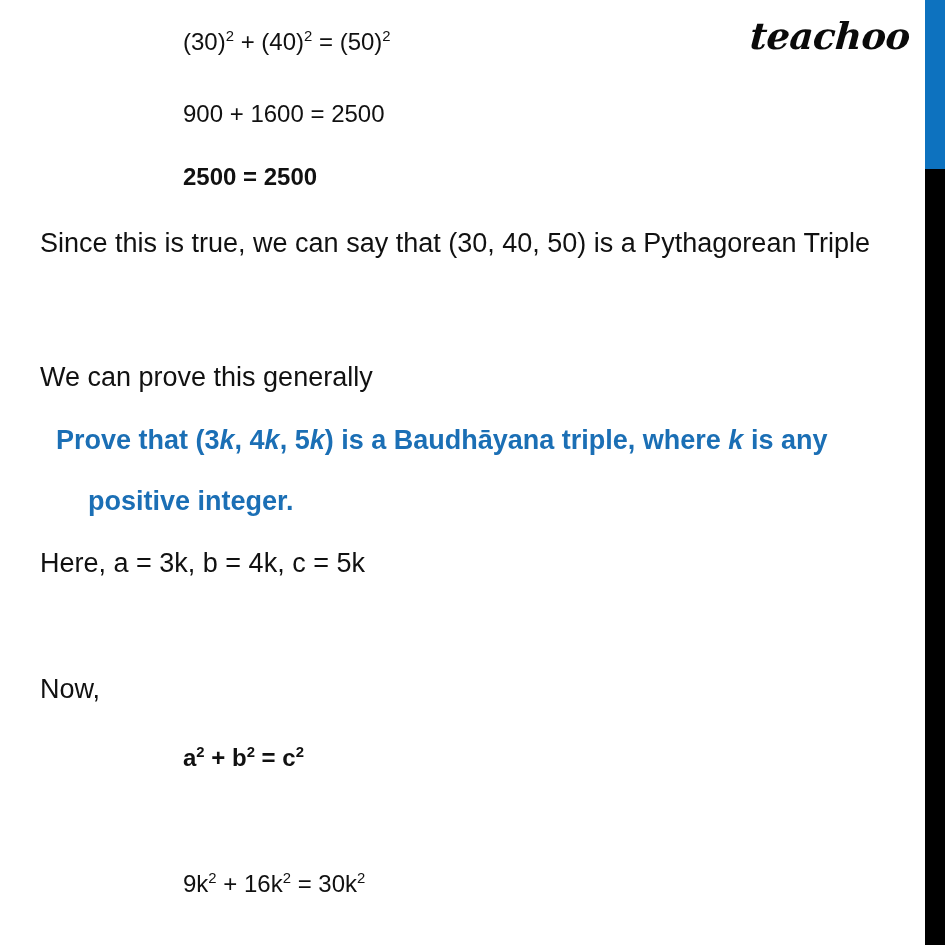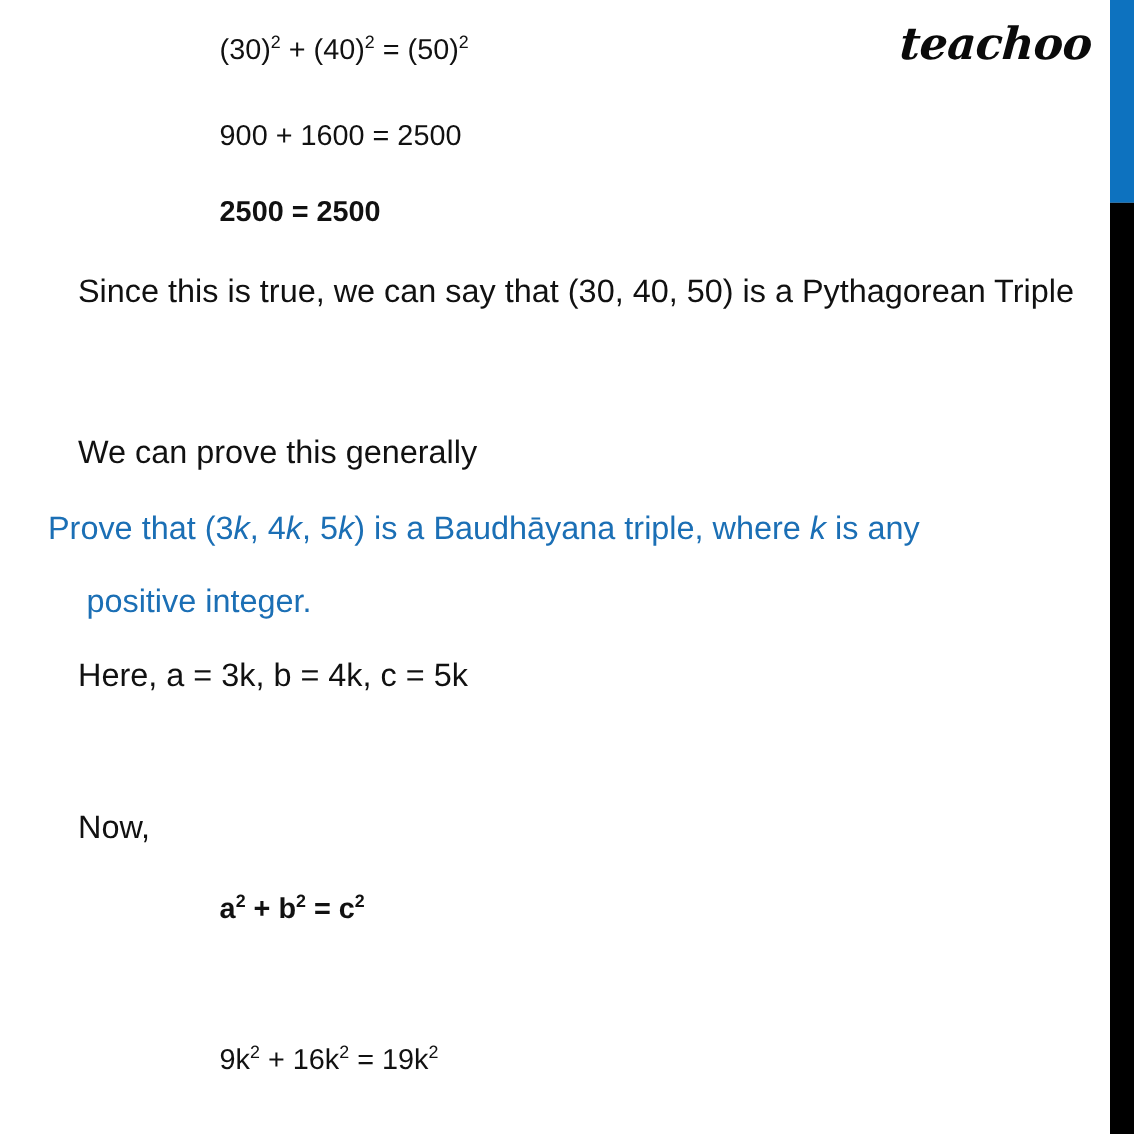--- a/index.html
+++ b/index.html
@@ -61,42 +61,41 @@
   .line {
     position: absolute;
     white-space: nowrap;
     line-height: 1.15;
   }
 
   .body-text {
     font-size: 27px;
     font-weight: normal;
     color: #111111;
-    margin-left: 25px;
   }
 
   .indent-eq {
     left: 183px;
     font-size: 24px;
     color: #111111;
   }
 
   .bold {
     font-weight: bold;
   }
 
   .flush {
     left: 40px;
   }
 
   .heading-blue {
     color: #1b6fb5;
-    font-weight: normal;
+    font-weight: bold;
     font-size: 27px;
-    left: 40px;
+    left: 56px;
   }
 
   .italic-var {
     font-style: italic;
   }
 
   sup {
     font-size: 0.62em;
     vertical-align: super;
     line-height: 0;
@@ -142,16 +141,16 @@
 
     <div class="line heading-blue" id="h-2">positive integer.</div>
 
     <div class="line body-text flush" id="p-3">Here, a = 3k, b = 4k, c = 5k</div>
 
     <div class="line body-text flush" id="p-4">Now,</div>
 
     <div class="line indent-eq bold" id="eq-4"><span>a</span><sup>2</sup><span> + </span><span>b</span><sup>2</sup><span> = </span><span>c</span><sup>2</sup></div>
 
 
-    <div class="line indent-eq" id="eq-6"><span>9k</span><sup>2</sup><span> + </span><span>16k</span><sup>2</sup><span> = </span><span>19k</span><sup>2</sup></div>
+    <div class="line indent-eq" id="eq-6"><span>9k</span><sup>2</sup><span> + </span><span>16k</span><sup>2</sup><span> = </span><span>30k</span><sup>2</sup></div>
 
   </div>
 </div>
 
 </body></html>

